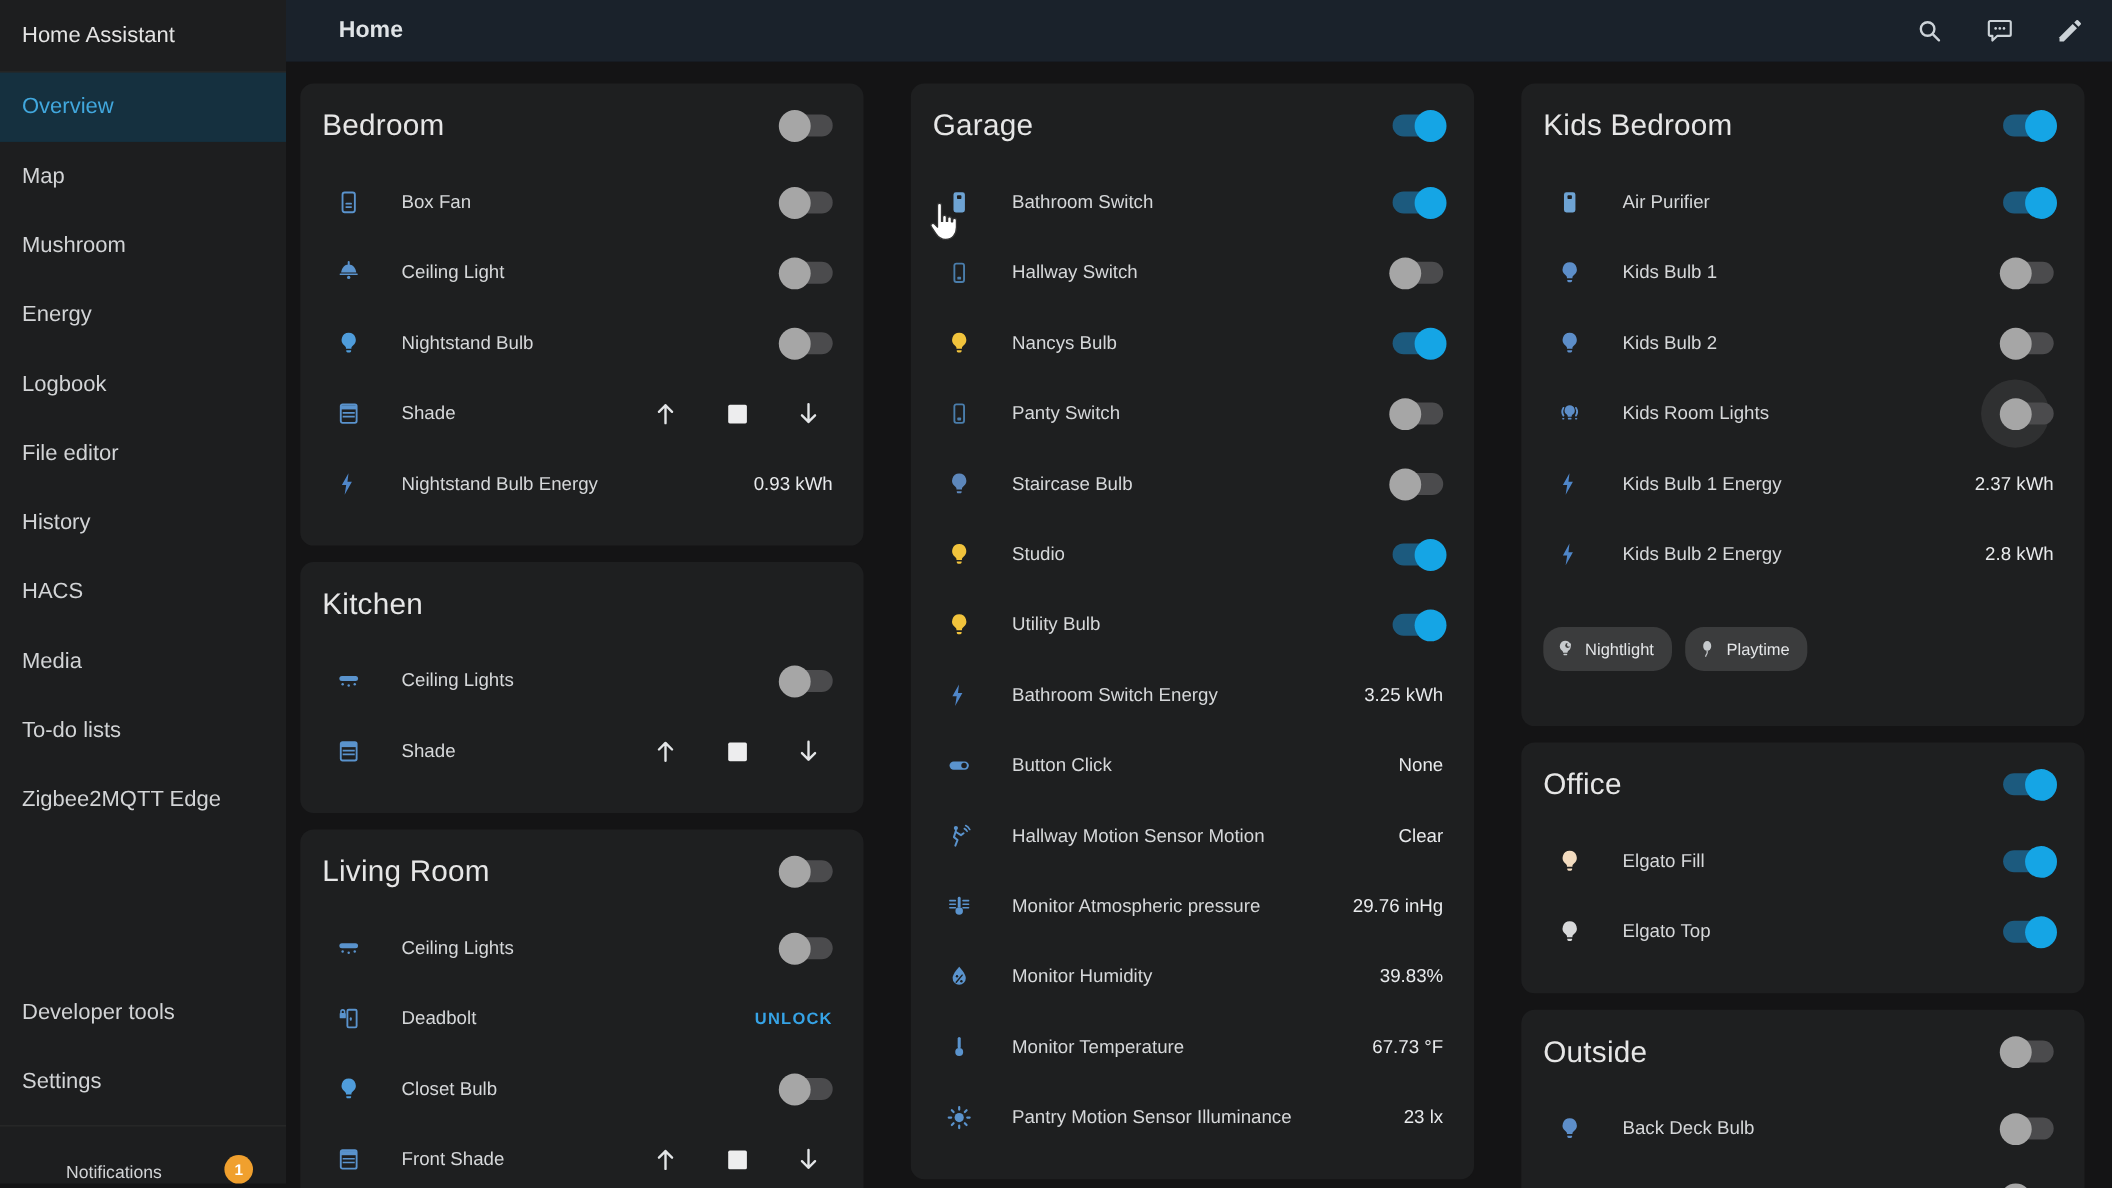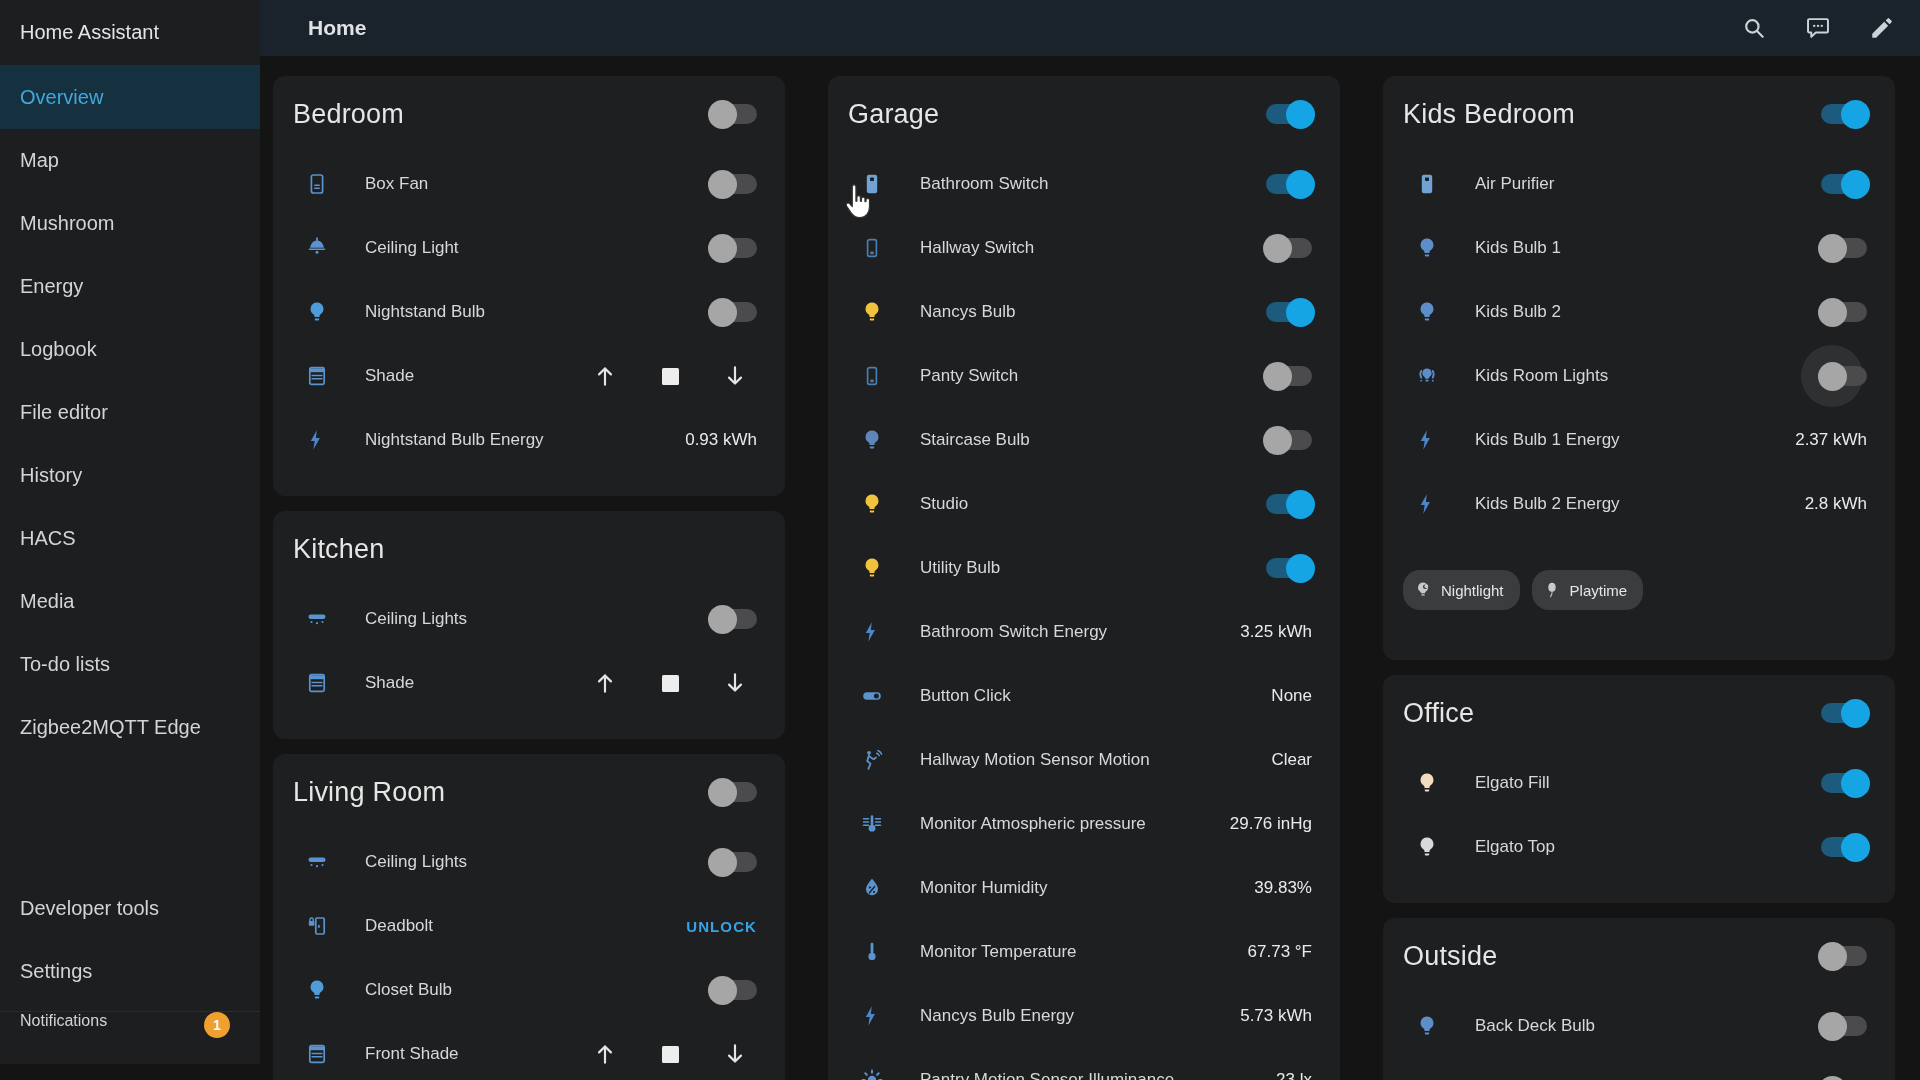--- a/index.html
+++ b/index.html
@@ -5,31 +5,31 @@
   * { margin:0; padding:0; box-sizing:border-box; }
   html,body { width:1920px; height:1080px; overflow:hidden; }
   body {
     background:#141415;
     font-family:"Liberation Sans","DejaVu Sans",sans-serif;
     position:relative;
     -webkit-font-smoothing:antialiased;
   }
 
   
-  .sidebar { position:absolute; left:0; top:0; bottom:16px; width:260px; background:#1d1e1f; z-index:5; }
+  .sidebar { position:absolute; left:0; top:0; bottom:4px; width:260px; background:#1d1e1f; z-index:5; }
   .sb-title { height:66px; display:flex; align-items:center; padding-left:20px;
               font-size:20px; color:#e4e4e4; border-bottom:1px solid #2c2c2c; }
   .sb-menu { }
   .sb-item { height:63px; display:flex; align-items:center; padding-left:20px;
              font-size:20px; font-weight:500; color:#d2d4d6; cursor:pointer; }
   .sb-item.active { background:#15303f; color:#41a7dd; }
   .sb-footer { position:absolute; left:0; right:0; bottom:0; }
   .sb-divider { height:1px; background:#2c2c2c; margin:8px 0 0 0; }
-  .sb-notif { height:52px; display:flex; align-items:flex-start; padding-left:20px;
-              font-size:16px; font-weight:500; color:#d2d4d6; cursor:pointer; }
+  .sb-notif { height:52px; display:flex; align-items:flex-end; padding-left:20px;
+              font-size:16px; font-weight:500; color:#d2d4d6; cursor:pointer;margin-left:40px; }
   .badge { margin-left:auto; margin-right:30px; width:26px; height:26px; border-radius:50%;
            background:#f0a02e; color:#fff; font-size:14px; font-weight:700;
            display:flex; align-items:center; justify-content:center; }
 
   
   .topbar { position:absolute; left:260px; right:0; top:0; height:56px; background:#1a222b;
             display:flex; align-items:center; z-index:4; }
   .topbar h1 { font-size:21px; font-weight:700; color:#dfe3e6; margin-left:48px; }
   .topbar-icons { margin-left:auto; display:flex; gap:16px; padding-right:14px; }
   .tb-icon { width:48px; height:48px; display:flex; align-items:center; justify-content:center;
@@ -504,29 +504,20 @@
           <span class="icon" style="color:#5a93cd">
             <svg viewBox="0 0 24 24">
               <rect x="10.6" y="2.8" width="2.8" height="10.5" rx="1.4" fill="currentColor"></rect>
               <circle cx="12" cy="16.4" r="3.6" fill="currentColor"></circle>
             </svg>
           </span>
           <span class="label">Monitor Temperature</span>
           <div class="value">67.73 °F</div>
         </div>
         <div class="row">
-          <span class="icon" style="color:#4f86c9">
-            <svg viewBox="0 0 24 24">
-              <path d="M11.8 2.2 5.8 13h3.9l-1.4 8.8L14.9 10h-4z" fill="currentColor"></path>
-            </svg>
-          </span>
-          <span class="label">Nancys Bulb Energy</span>
-          <div class="value">5.73 kWh</div>
-        </div>
-        <div class="row">
           <span class="icon" style="color:#5a93cd">
             <svg viewBox="0 0 24 24">
               <circle cx="12" cy="12" r="4.2" fill="currentColor"></circle>
               <g stroke="currentColor" stroke-width="2" stroke-linecap="round">
                 <path d="M12 2.5v2.2M12 19.3v2.2M2.5 12h2.2M19.3 12h2.2M5.3 5.3l1.6 1.6M17.1 17.1l1.6 1.6M18.7 5.3l-1.6 1.6M6.9 17.1l-1.6 1.6"></path>
               </g>
             </svg>
           </span>
           <span class="label">Pantry Motion Sensor Illuminance</span>
           <div class="value">23 lx</div>

